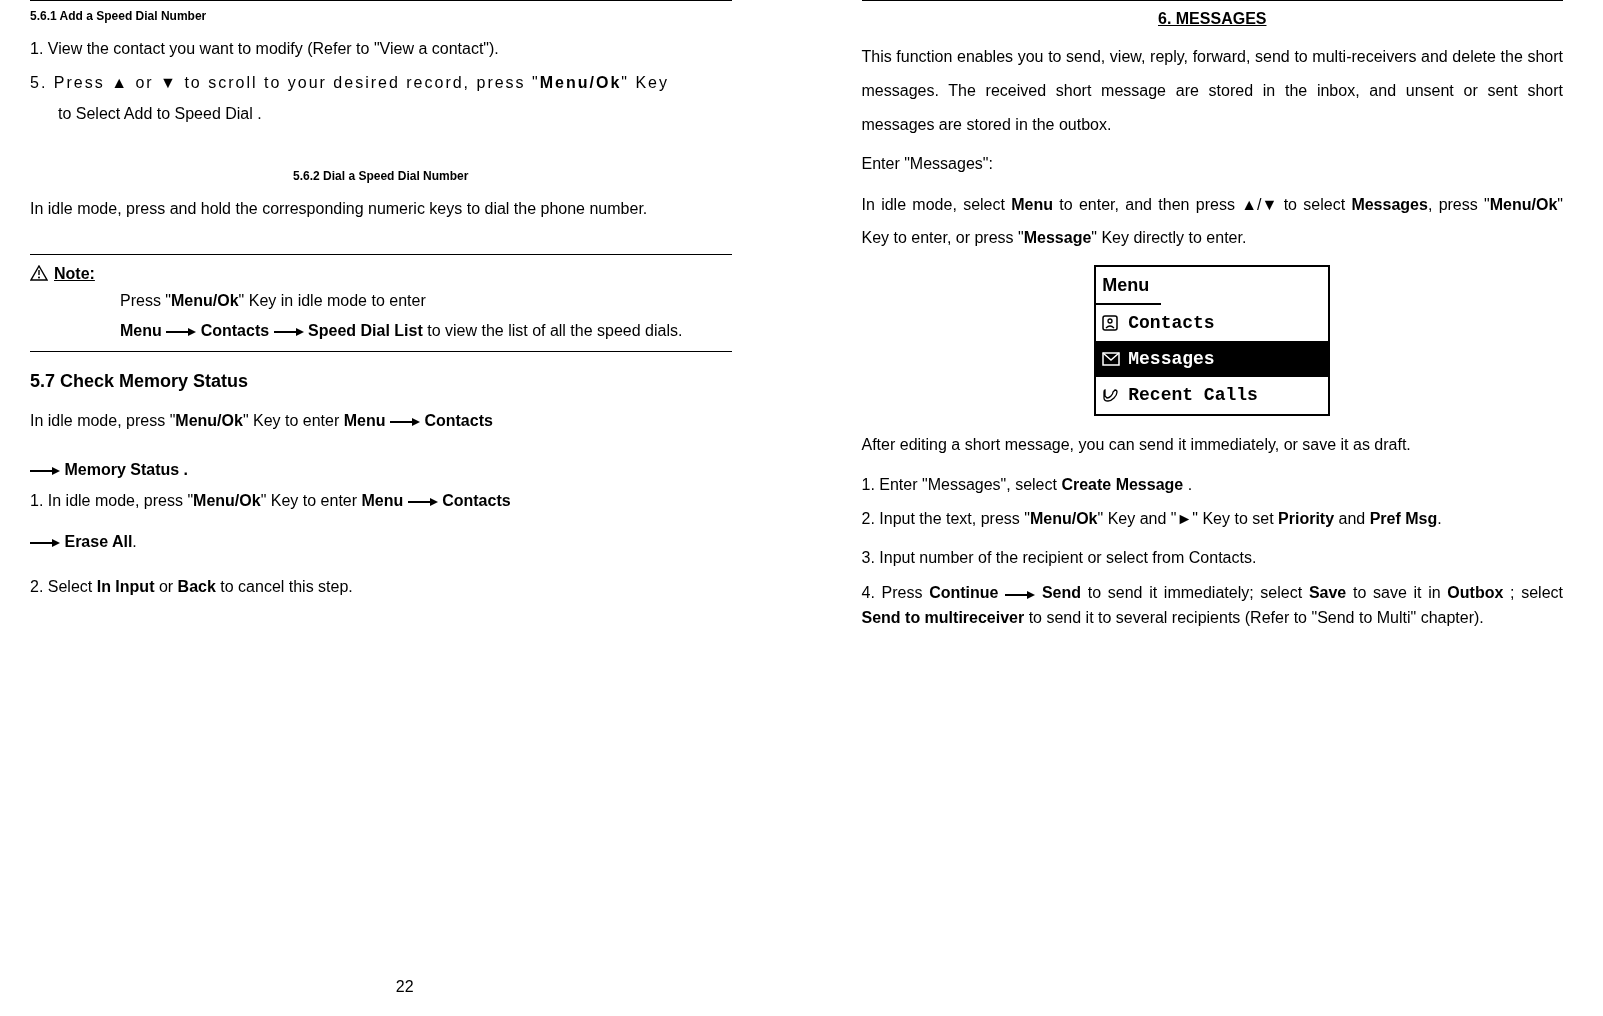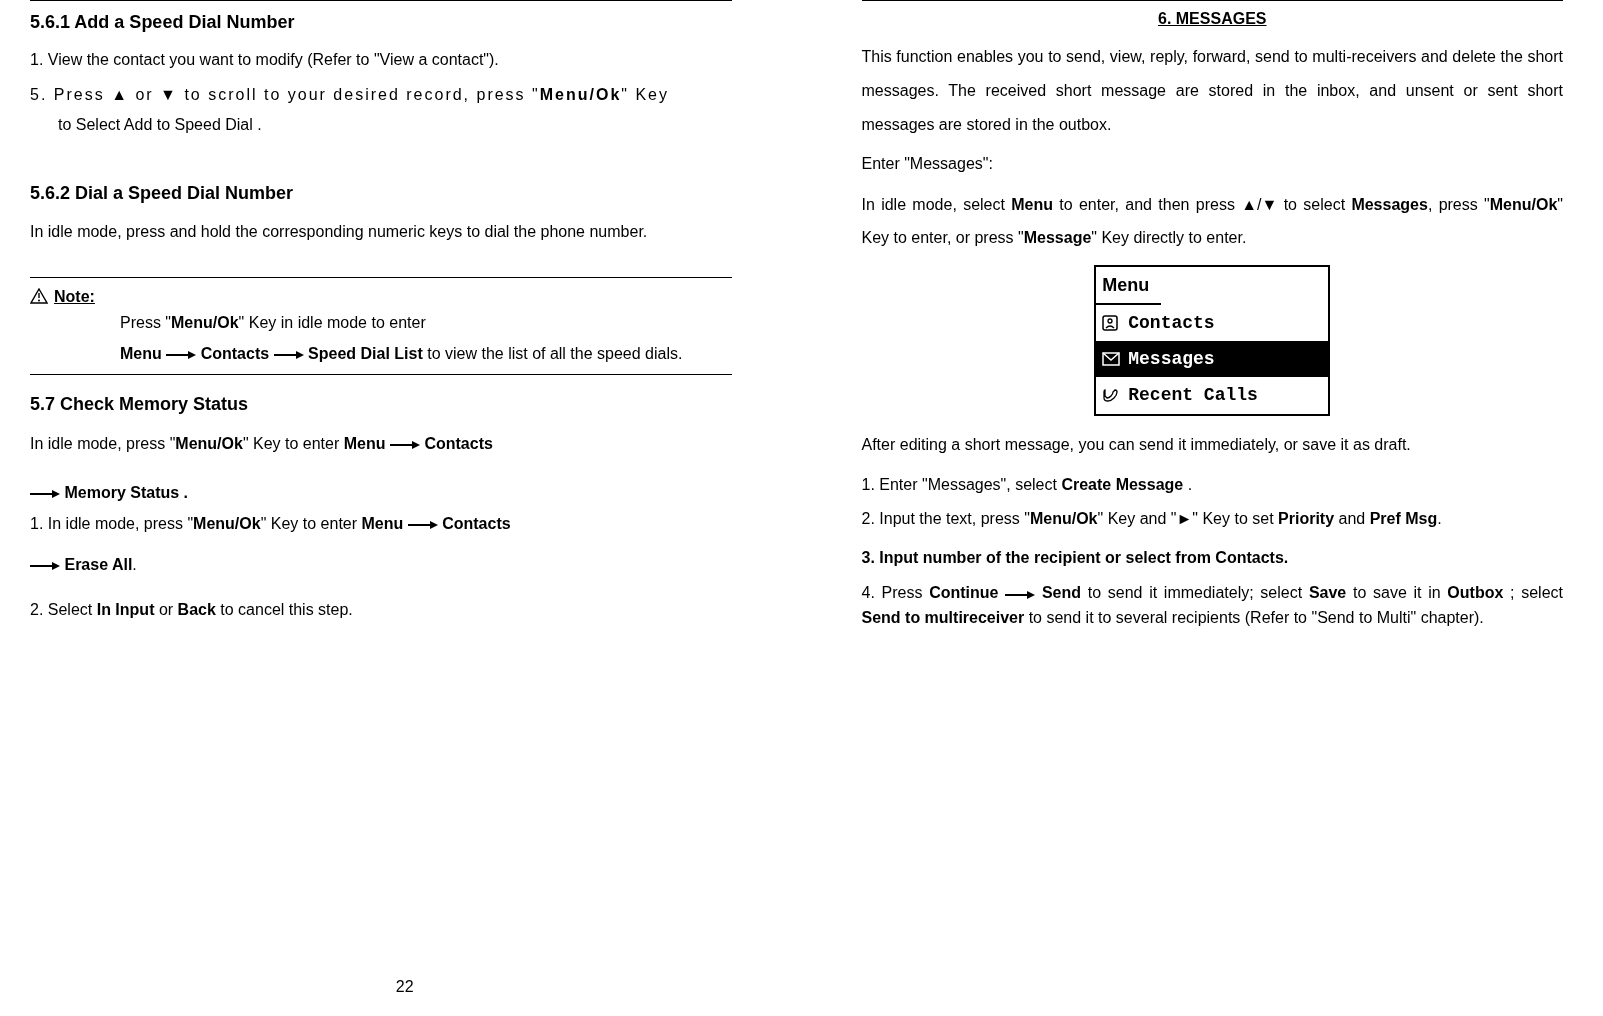--- a/index.html
+++ b/index.html
@@ -23,21 +23,21 @@
     font-size: 16px;
     line-height: 1.9;
   }
   .page-left { padding-left: 30px; padding-right: 90px; }
   .page-right { padding-left: 40px; padding-right: 40px; }
   .rule-top {
     border-top: 1px solid #000;
     margin-bottom: 3px;
   }
   h4.sect {
-    font-size: 18px;
+    font-size: 12px;
     font-weight: bold;
     margin: 4px 0 6px 0;
   }
   h3.sect {
     font-size: 18px;
     font-weight: bold;
     margin: 10px 0 8px 0;
   }
   h2.chap {
     font-size: 16px;
@@ -134,21 +134,21 @@
 
   <div class="page page-left">
     <div class="rule-top"></div>
     <h4 class="sect">5.6.1 Add a Speed Dial Number</h4>
     <div>1.  View the contact you want to modify (Refer to "View a contact").</div>
     <div class="justify ls" style="margin-top:4px;">
       <span>5. Press </span><span class="tri">▲</span><span> or </span><span class="tri">▼</span><span> to scroll to your desired record, press "</span><span class="bold">Menu/Ok</span><span>" Key</span>
     </div>
     <div class="indent-sub">to Select Add to Speed Dial .</div>
 
-    <h4 class="sect" style="margin-top:36px;">5.6.2 Dial a Speed Dial Number</h4>
+    <h4 class="sect" style="margin-top:36px;text-align:center;">5.6.2 Dial a Speed Dial Number</h4>
     <div class="justify">In idle mode, press and hold the corresponding numeric keys to dial the phone number.</div>
 
     <div class="note-box" style="margin-top:30px;">
       <div class="note-line">
         <span class="warn-tri">
           <svg width="18" height="16">
               <polygon points="9,1 17,15 1,15" fill="none" stroke="#000" stroke-width="1.4"></polygon>
               <line x1="9" y1="5" x2="9" y2="10" stroke="#000" stroke-width="1.4"></line>
               <circle cx="9" cy="12.5" r="1" fill="#000"></circle>
             </svg>
@@ -254,21 +254,21 @@
       </div>
     </div>
 
     <div>After editing a short message, you can send it immediately, or save it as draft.</div>
     <div style="margin-top:10px;">
       <span>1. Enter "Messages", select </span><span class="bold">Create Message</span><span> .</span>
     </div>
     <div style="margin-top:4px;">
       <span>2. Input the text, press "</span><span class="bold">Menu/Ok</span><span>" Key  and "</span><span>►</span><span>" Key to set </span><span class="bold">Priority</span><span> and </span><span class="bold">Pref Msg</span><span>.</span>
     </div>
-    <div style="margin-top:8px;font-weight:bold;">3. Input number of the recipient or select from Contacts.</div>
+    <div style="margin-top:8px;">3. Input number of the recipient or select from Contacts.</div>
     <div class="justify" style="margin-top:8px; line-height:1.5;">
       <span>4. Press </span><span class="bold">Continue</span>
       <span class="arrow"><svg width="30" height="10">
             <line x1="0" y1="5" x2="22" y2="5" stroke="#000" stroke-width="2"></line>
             <polygon points="22,1 30,5 22,9" fill="#000"></polygon>
           </svg></span>
       <span class="bold">Send</span><span> to send it immediately; select </span><span class="bold">Save</span><span> to save it in </span><span class="bold">Outbox</span><span> ; select </span><span class="bold">Send to multireceiver</span><span> to send it to several recipients (Refer to "Send to Multi" chapter).</span>
     </div>
 
   </div>

